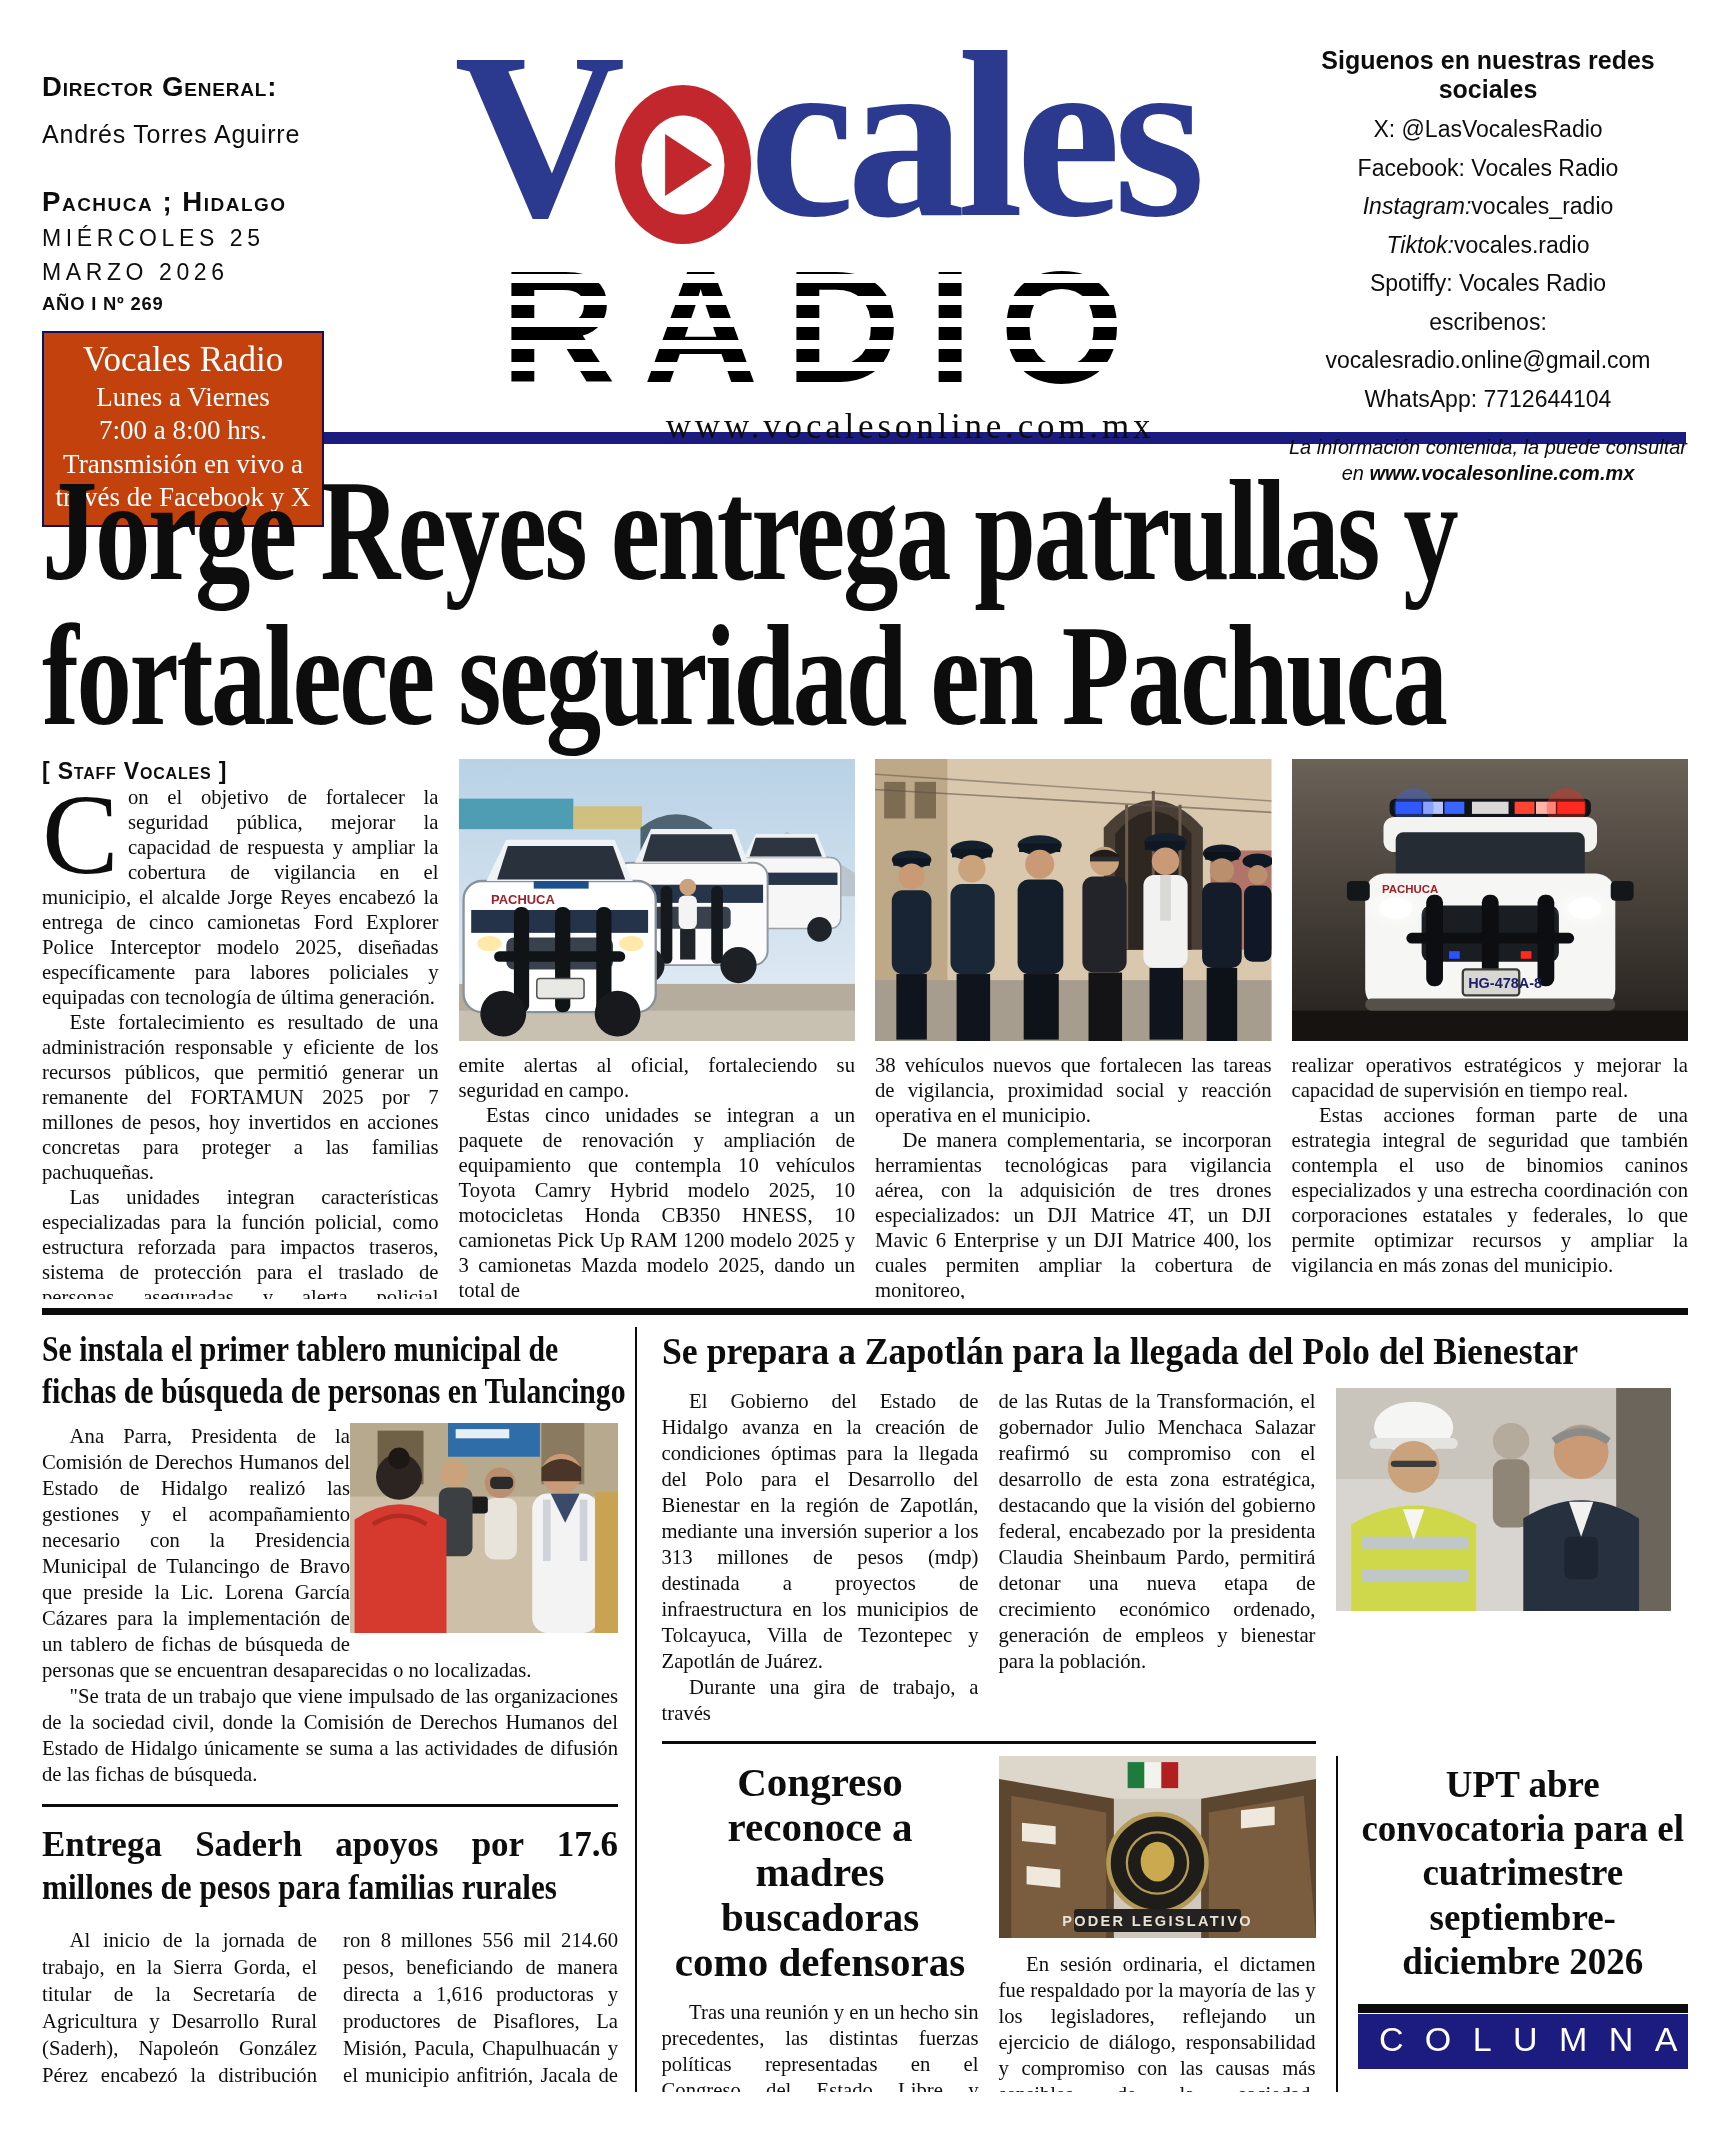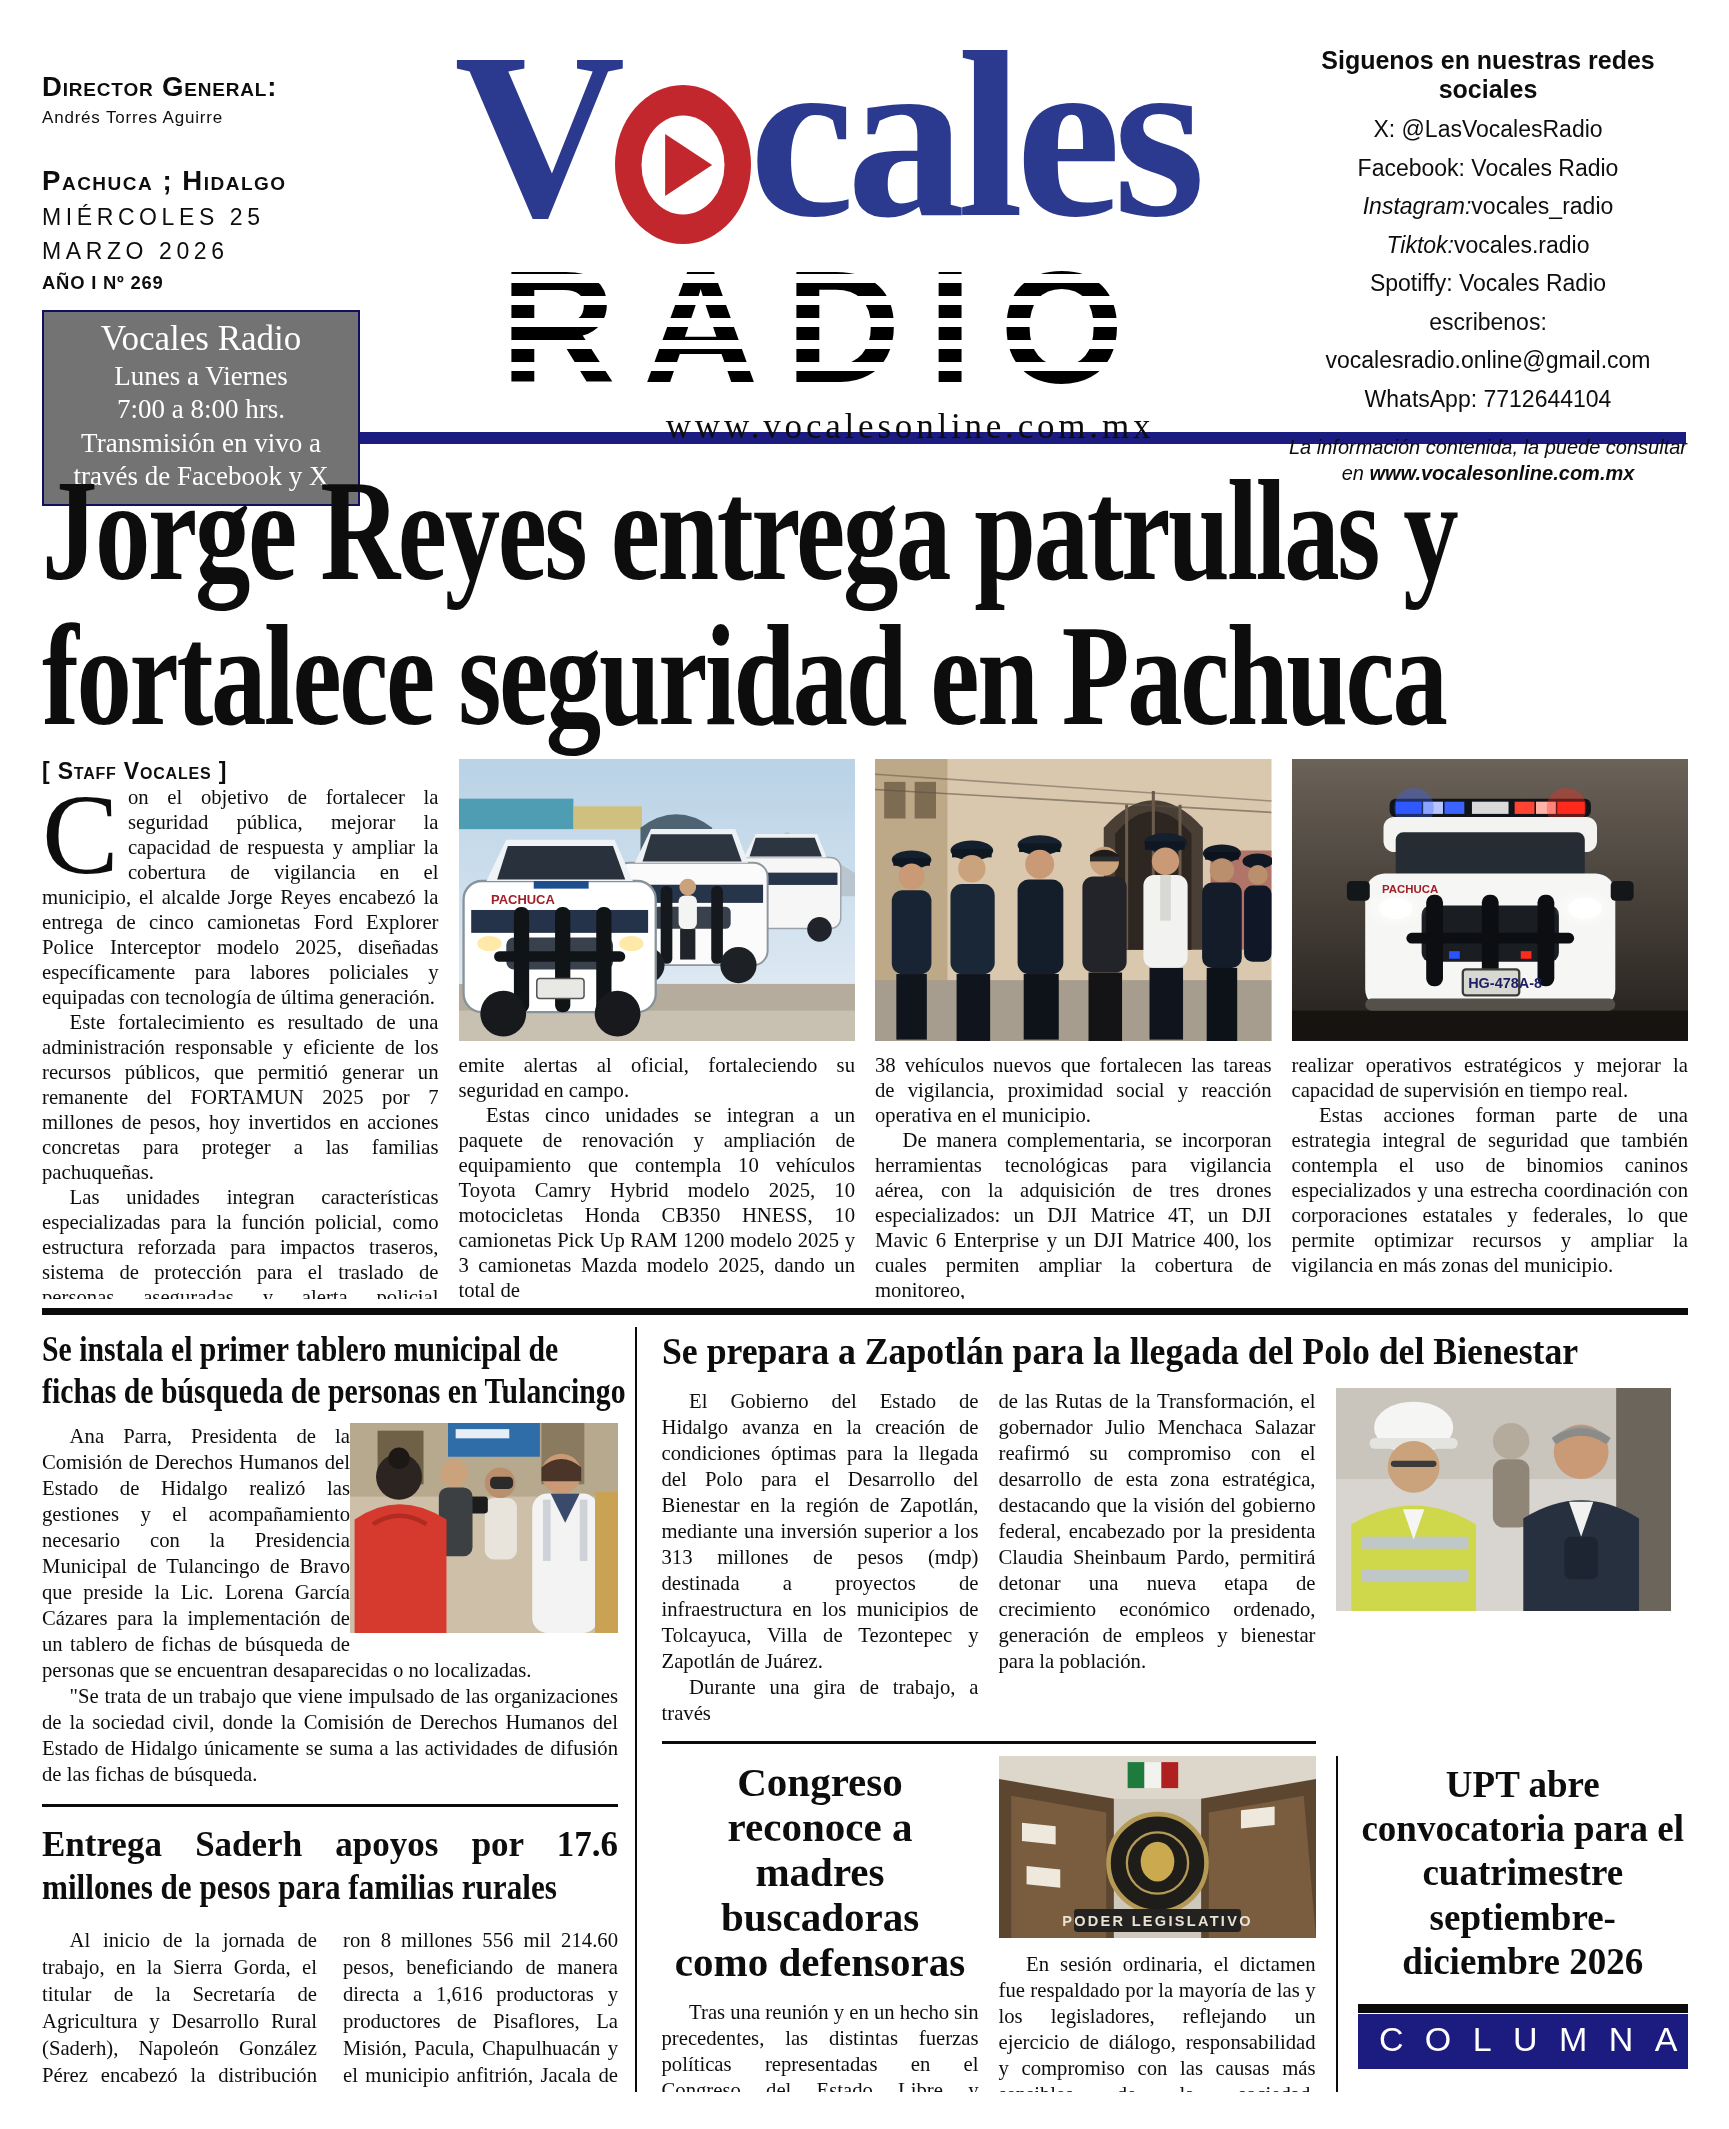--- a/index.html
+++ b/index.html
@@ -7,25 +7,25 @@
   .page {
     position:relative; width:1730px; height:2129px; margin:0 auto;
     background:#ffffff; overflow:hidden; color:#0d0d0d;
     font-family:"Liberation Serif","DejaVu Serif",serif;
   }
 
   
   .masthead { display:flex; padding:34px 29px 0 42px; height:429px; box-sizing:border-box; }
   .mast-left { width:335px; flex:none; }
   .dir-label { font-family:"Liberation Sans","DejaVu Sans",sans-serif; font-variant:small-caps; font-size:27.6px; font-weight:600; letter-spacing:0.8px; margin-top:37px; }
-  .dir-name  { font-family:"Liberation Sans","DejaVu Sans",sans-serif; font-size:17px; margin-top:5px; letter-spacing:0.8px; }
+  .dir-name  { font-family:"Liberation Sans","DejaVu Sans",sans-serif; font-size:25px; margin-top:17px; letter-spacing:0.8px; }
   .place     { font-family:"Liberation Sans","DejaVu Sans",sans-serif; font-variant:small-caps; font-size:27.6px; font-weight:600; letter-spacing:1.5px; margin-top:37px; }
   .date-line { font-family:"Liberation Sans","DejaVu Sans",sans-serif; font-size:23px; letter-spacing:4.6px; margin-top:6.9px; }
   .edition   { font-family:"Liberation Sans","DejaVu Sans",sans-serif; font-size:18.4px; font-weight:700; margin-top:7.7px; letter-spacing:0.8px; }
-  .promo-box { margin-top:15.3px; width:318px; box-sizing:border-box; background:#737373; border:2.3px solid #10105e;
+  .promo-box { margin-top:15.3px; width:282px; box-sizing:border-box; background:#c2410c; border:2.3px solid #10105e;
                color:#fff; text-align:center; padding:7.7px 6.1px 10.7px; }
   .promo-title { font-size:35px; line-height:1.15; }
   .promo-line  { font-size:27px; line-height:1.24; }
 
   .mast-center { flex:1; display:flex; flex-direction:column; align-items:center; padding-top:0; }
   .logo-word { display:flex; align-items:flex-start; font-weight:bold; color:#2b3a8f; font-size:237px; line-height:0.86; letter-spacing:-7.7px; }
   .logo-o { position:relative; flex:none; width:136px; height:159px; margin:51px -1.5px 0 -3.1px; background:#c1272d; border-radius:50%; }
   .logo-o::before { content:""; position:absolute; left:50%; top:50%; width:83px; height:99px; transform:translate(-50%,-50%);
                     background:#ffffff; border-radius:50%; }
   .logo-o::after { content:""; position:absolute; left:50%; top:50%; transform:translate(-38%,-50%);

